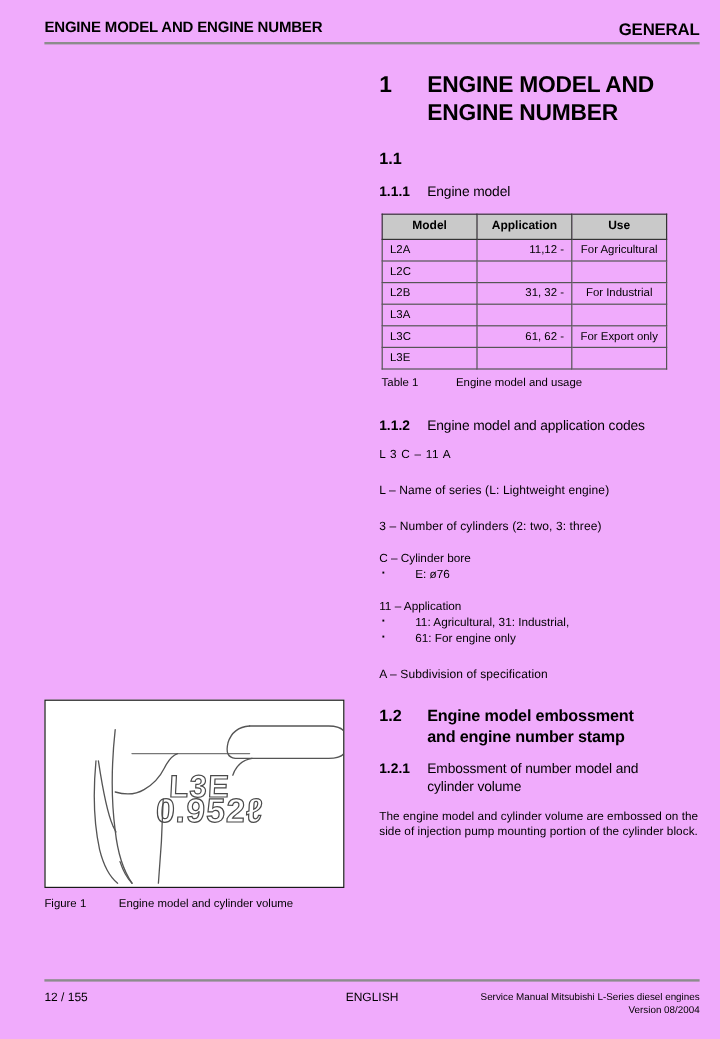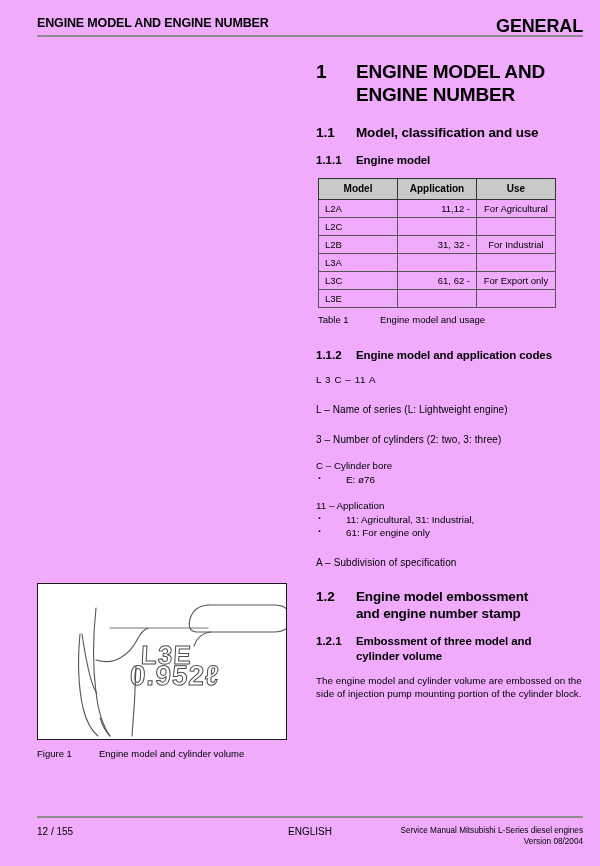--- a/index.html
+++ b/index.html
@@ -34,21 +34,21 @@
     top: 0;
     font-size: 12.5px;
     font-weight: bold;
     letter-spacing: -0.15px;
     white-space: nowrap;
   }
   #page-header .hdr-right {
     position: absolute;
     right: 0;
     top: 0;
-    font-size: 18px;
+    font-size: 14px;
     font-weight: bold;
     letter-spacing: -0.15px;
     white-space: nowrap;
   }
   #page-header .hdr-rule {
     position: absolute;
     left: 0;
     top: 19px;
     width: 546px;
     height: 2px;
@@ -108,21 +108,21 @@
   }
   .h3-num {
     font-size: 11.5px;
     font-weight: bold;
     width: 40px;
     flex: 0 0 40px;
     line-height: 15px;
   }
   .h3-text {
     font-size: 11.5px;
-    font-weight: bold;
+    font-weight: normal;
     line-height: 15px;
     letter-spacing: -0.1px;
   }
 
   
   #model-table {
     border-collapse: collapse;
     width: 238px;
     margin: 0 0 5px 2px;
     table-layout: fixed;
@@ -320,21 +320,20 @@
     <div class="h1-block">
       <div class="h1-num">1</div>
       <div class="h1-text">
         <div>ENGINE MODEL AND</div>
         <div>ENGINE NUMBER</div>
       </div>
     </div>
 
     <div class="h2-block">
       <div class="h2-num">1.1</div>
-      <div class="h2-text">Model, classification and use</div>
     </div>
 
     <div class="h3-block">
       <div class="h3-num">1.1.1</div>
       <div class="h3-text">Engine model</div>
     </div>
 
     <table id="model-table">
       <thead>
         <tr>
@@ -412,21 +411,21 @@
       <div class="h2-num">1.2</div>
       <div class="h2-text">
         <div>Engine model embossment</div>
         <div>and engine number stamp</div>
       </div>
     </div>
 
     <div class="h3-block">
       <div class="h3-num">1.2.1</div>
       <div class="h3-text">
-        <div>Embossment of three model and</div>
+        <div>Embossment of number model and</div>
         <div>cylinder volume</div>
       </div>
     </div>
 
     <p class="body-para">The engine model and cylinder volume are embossed on the side of injection pump mounting portion of the cylinder block.</p>
 
   </div>
 
   <div id="figure-wrap">
     <div id="figure-box">

